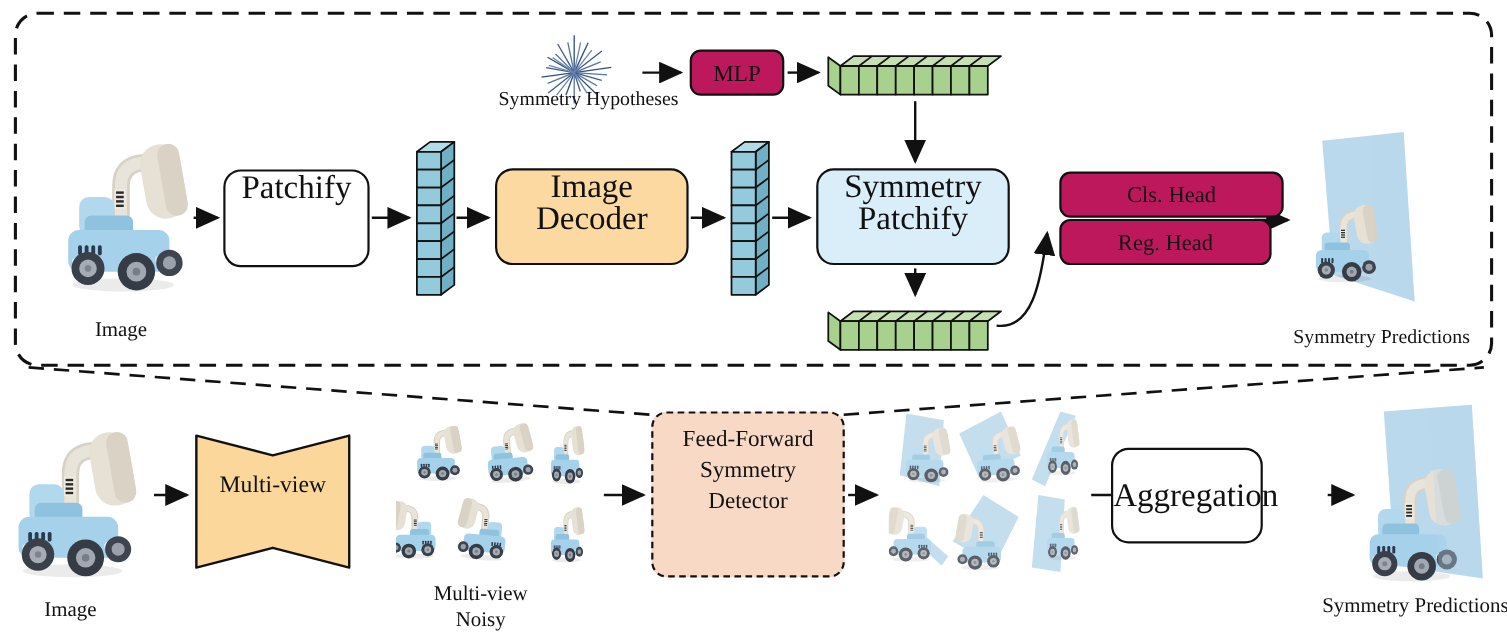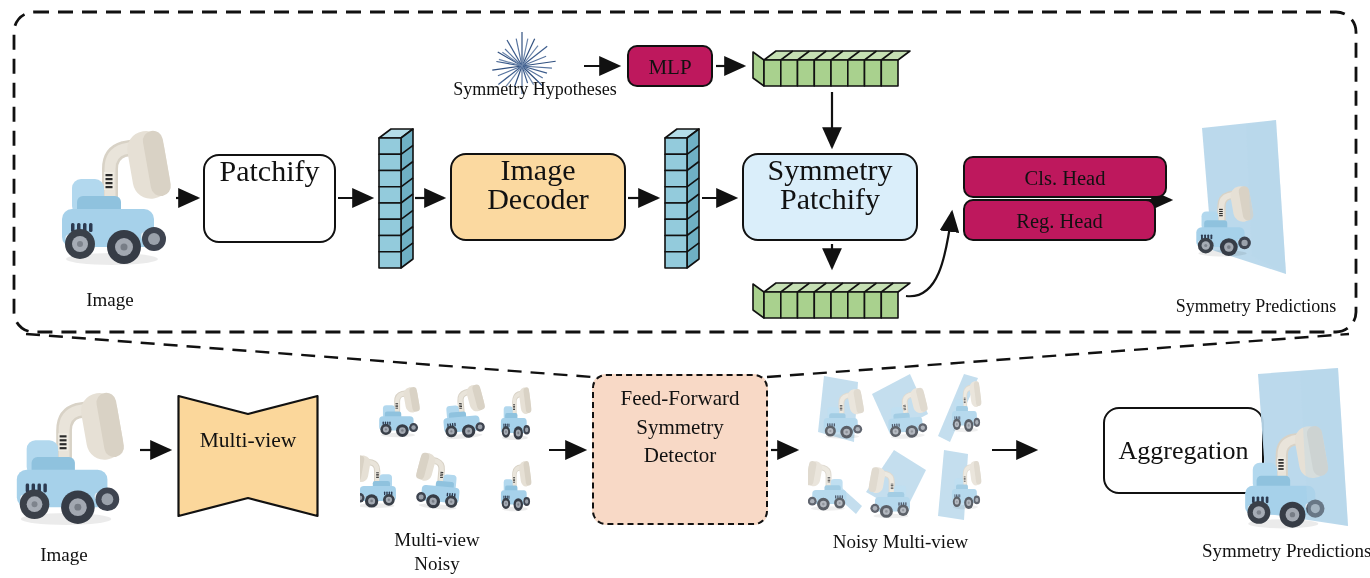--- a/index.html
+++ b/index.html
@@ -335,24 +335,23 @@
       </g>
       <g transform="translate(126,76)">
         <polygon points="10,0 34,4 30,70 4,66" fill="#b7d7eb"></polygon>
         <g transform="translate(8,6) scale(0.27,0.36)">
             <use href="#truck"></use>
           </g>
       </g>
     </g>
   </svg>
   <div class="lbl" style="left:798px;top:530px;width:205px">
-    <div>Noisy Multi-view</div>
-  </div>
-
-  <div class="node r16" style="left:1103px;top:407px;width:161px;height:87px;font-size:26px;line-height:84px">Aggregation</div>
+  </div>
+
+  <div class="node r16" style="left:1010px;top:407px;width:138px;height:87px;font-size:30px;line-height:84px">Aggregation</div>
 
   <svg class="figsvg" style="left:1236px;top:366px" width="134" height="175" viewBox="0 0 134 175">
     <polygon points="22,8 102,2 112,160 32,148" fill="#b7d7eb" opacity="0.95"></polygon>
     <g transform="translate(0,42) scale(0.74)">
         <use href="#truck"></use>
       </g>
     <polygon points="64,5 102,2 112,160 72,152" fill="#b7d7eb" opacity="0.35"></polygon>
   </svg>
   <div class="lbl" style="left:1202px;top:539px;width:220px;text-align:left">Symmetry Predictions</div>
 

